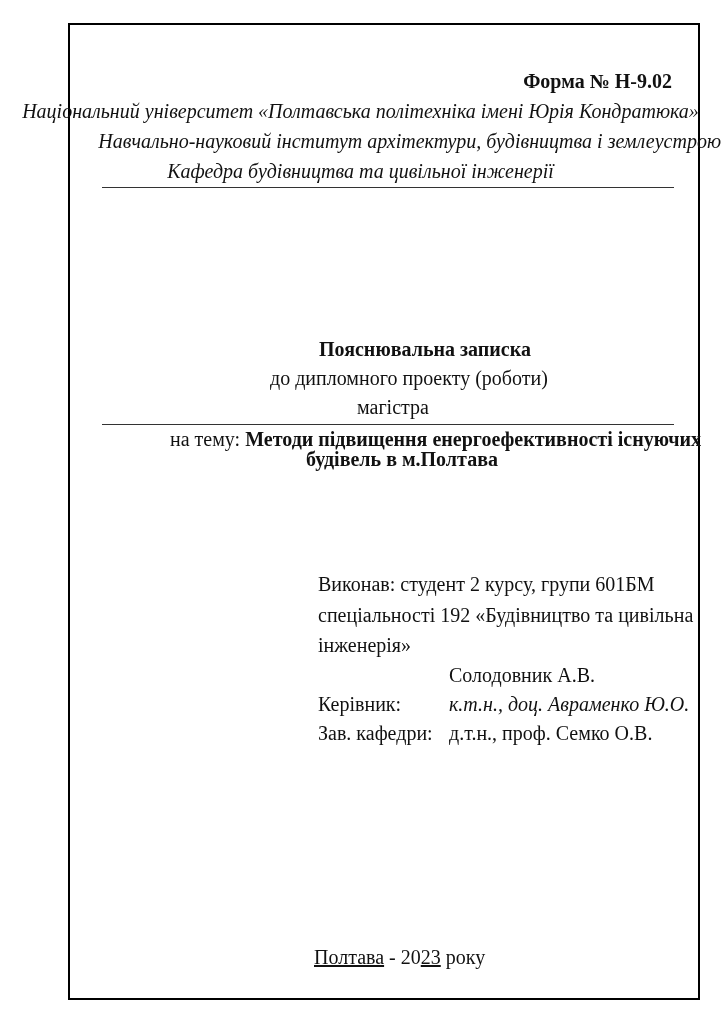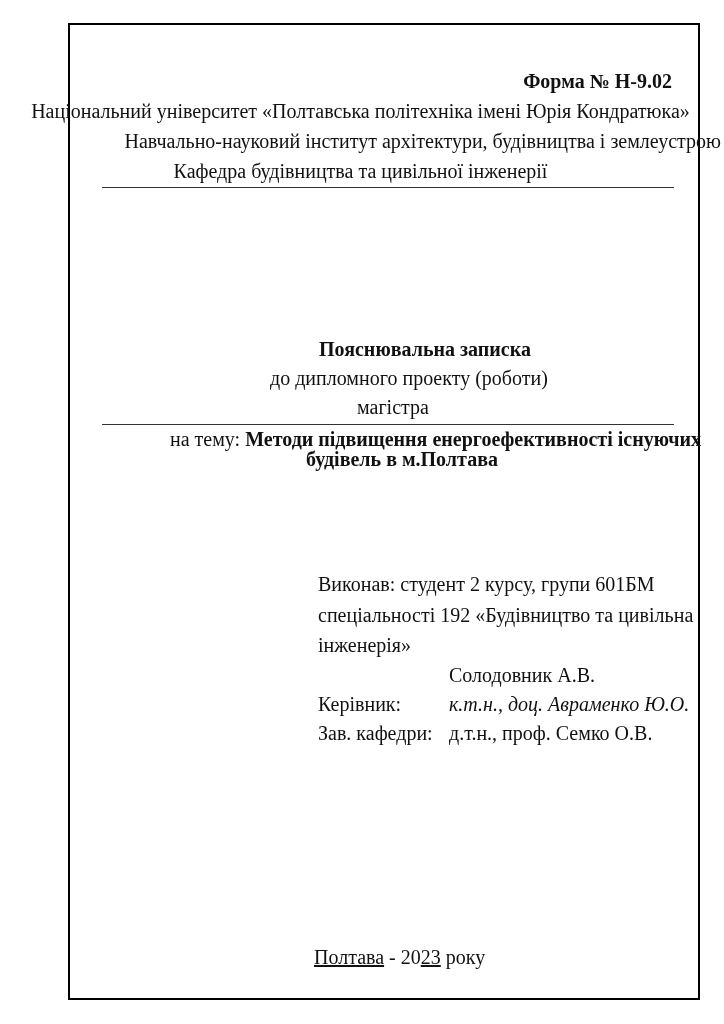--- a/index.html
+++ b/index.html
@@ -1,21 +1,21 @@
 <!DOCTYPE html>
 <html><head>
   <meta charset="utf-8">
   <style>
     html, body { margin: 0; padding: 0; background: #ffffff; }
     body { width: 724px; height: 1024px; position: relative; overflow: hidden;
            font-family: "Liberation Serif", "DejaVu Serif", serif; color: #111; }
     .frame { position: absolute; left: 68px; top: 23px; width: 628px; height: 973px;
              border: 2.5px solid #000; box-sizing: content-box; }
     .abs { position: absolute; white-space: nowrap; }
-    .center { left: 0; width: 721px; text-align: center; }
+    .center { left: 0; width: 721px; text-align: center; font-style: italic; }
     .hr { position: absolute; left: 102px; width: 572px; height: 0; border-top: 1.2px solid #333; }
     .t16 { font-size: 20px; }
     .bold { font-weight: bold; }
     .u { text-decoration: underline; }
   </style>
 </head>
 <body>
 
 <div class="frame"></div>
 

